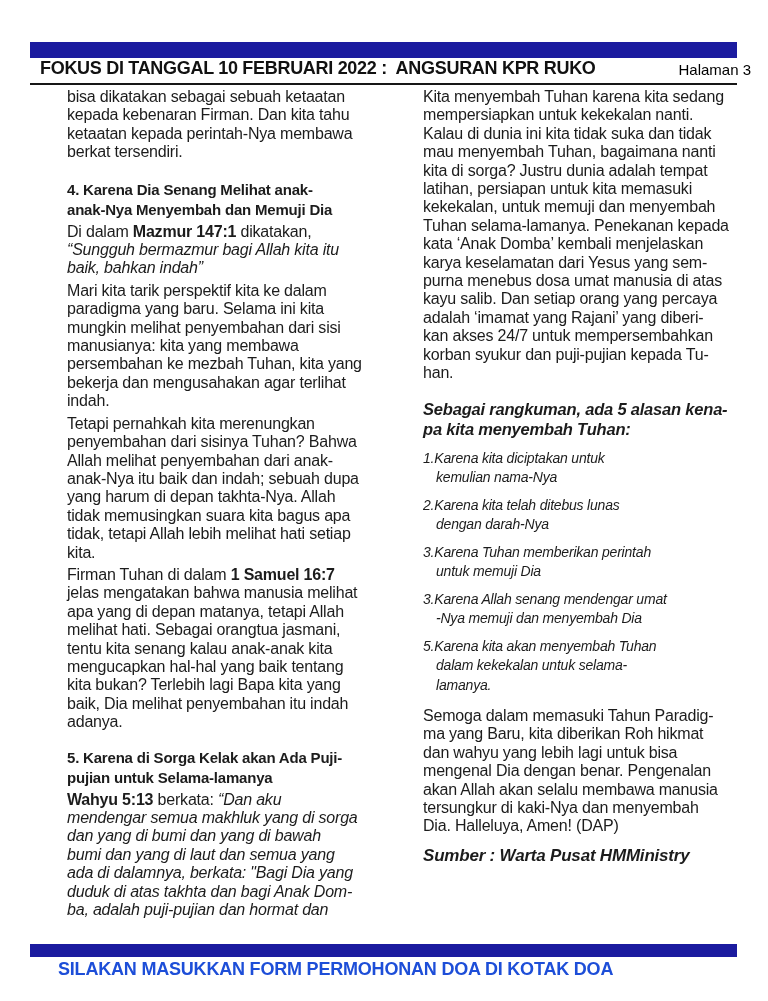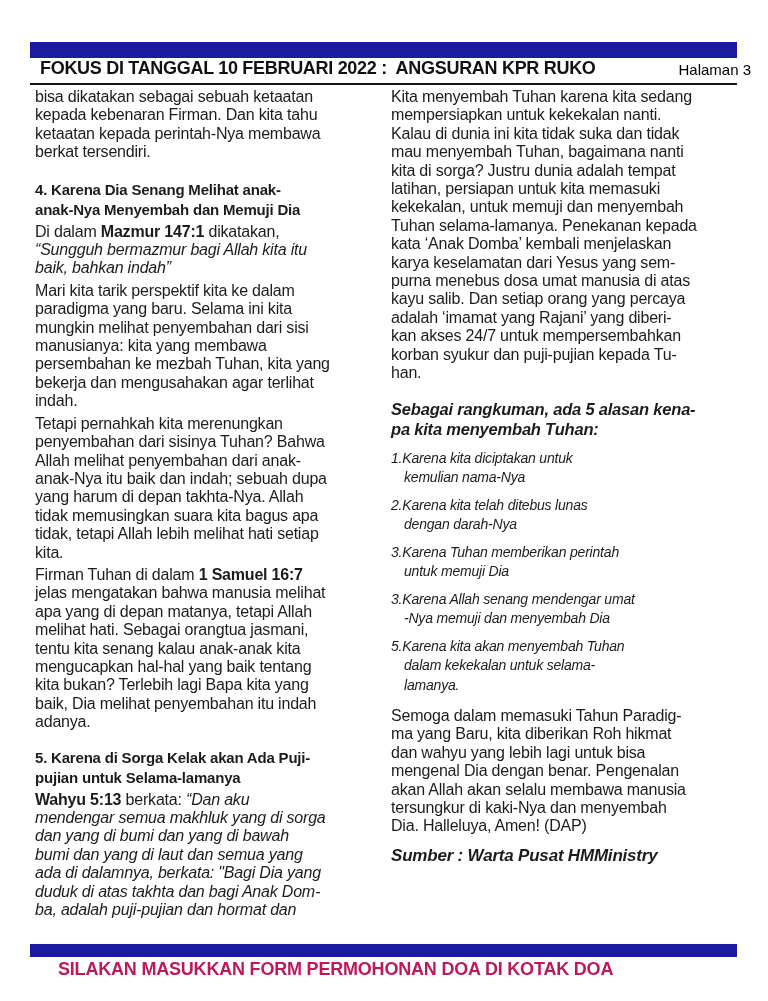--- a/index.html
+++ b/index.html
@@ -28,21 +28,21 @@
   }
   .header-rule {
     position: absolute; left: 30px; top: 83px;
     width: 707px; height: 2px; background: #161616;
   }
   .content {
     position: absolute; left: 35px; top: 88px;
     width: 705px;
     display: flex; gap: 22px;
   }
-  .col-left  { width: 334px; flex: 0 0 334px; }
+  .col-left  { width: 334px; flex: 0 0 334px; margin-left: 32px; }
   .col-right { flex: 1; }
   .p {
     margin: 0 0 4px 0;
     font-size: 16px; line-height: 18.4px;
     letter-spacing: -0.2px;
     white-space: pre-line;
   }
   .h {
     margin: 18px 0 3px 0;
     font-weight: bold;
@@ -74,21 +74,21 @@
     font-size: 17px; letter-spacing: -0.2px;
   }
   .footer-bar {
     position: absolute; left: 30px; top: 944px;
     width: 707px; height: 13px;
     background: #1b1b9f;
   }
   .footer-text {
     position: absolute; left: 58px; top: 959px;
     font-size: 18px; font-weight: bold; letter-spacing: -0.2px;
-    color: #be185d;
+    color: #1d4ed8;
   }
   b, i { letter-spacing: inherit; }
 </style>
 </head>
 <body>
 
 <div class="top-bar"></div>
 
 <div class="header-title">FOKUS DI TANGGAL 10 FEBRUARI 2022 :  ANGSURAN KPR RUKO</div>
 <div class="page-num">Halaman 3</div>

